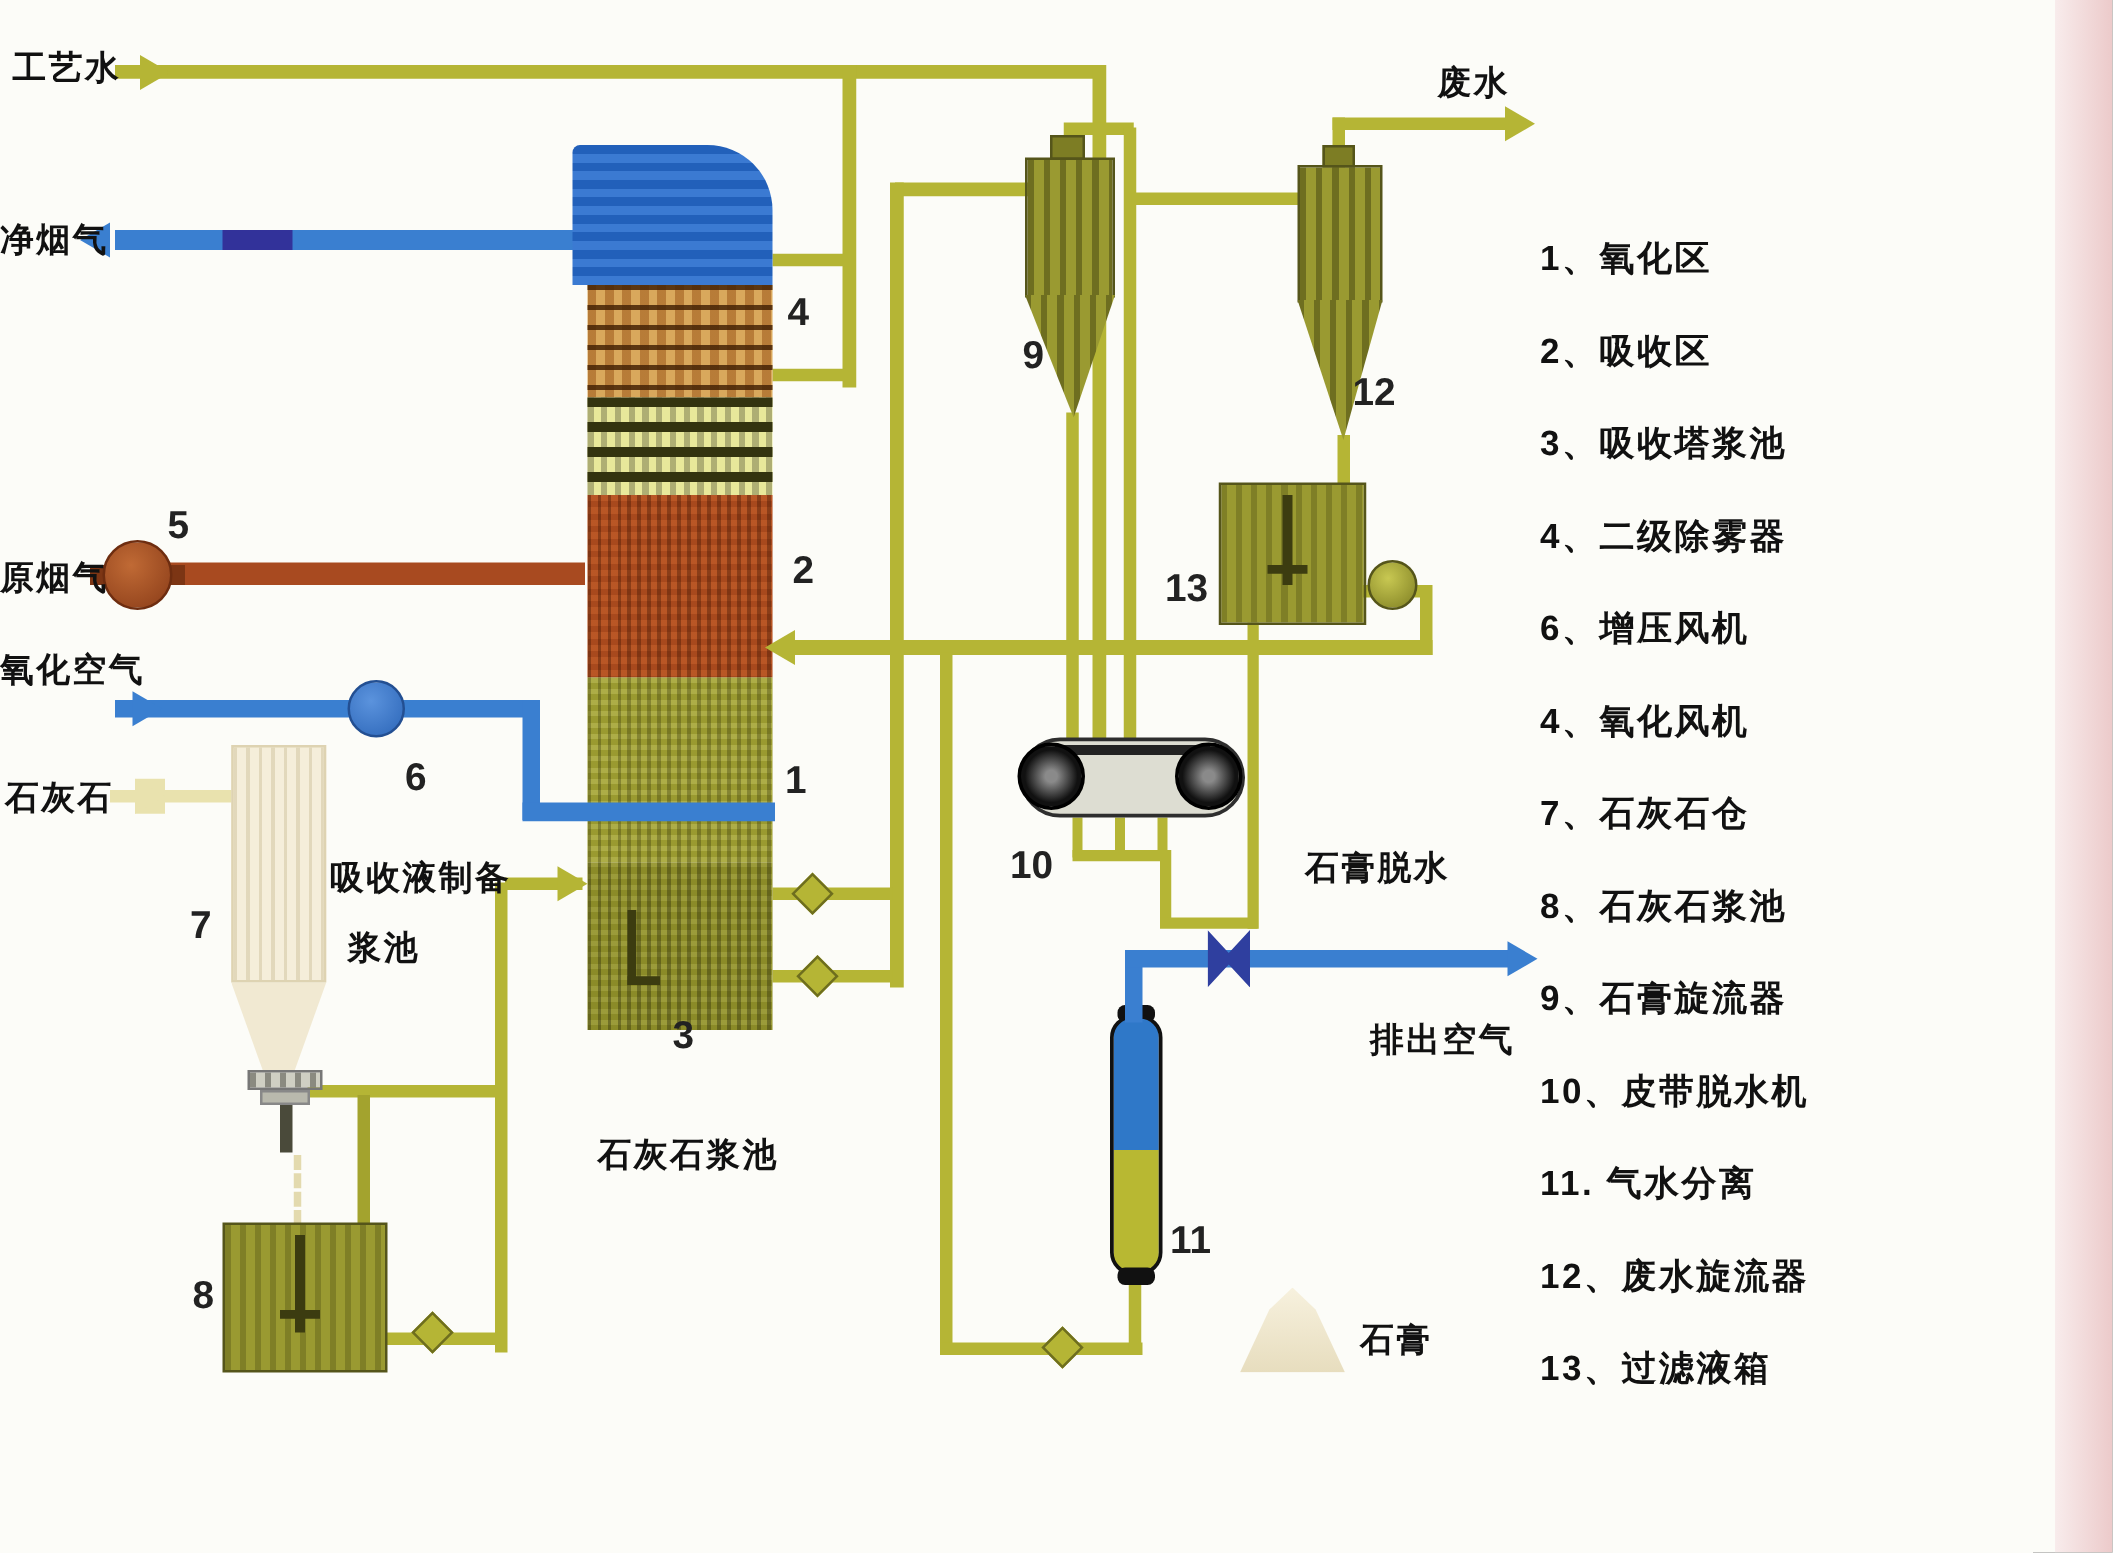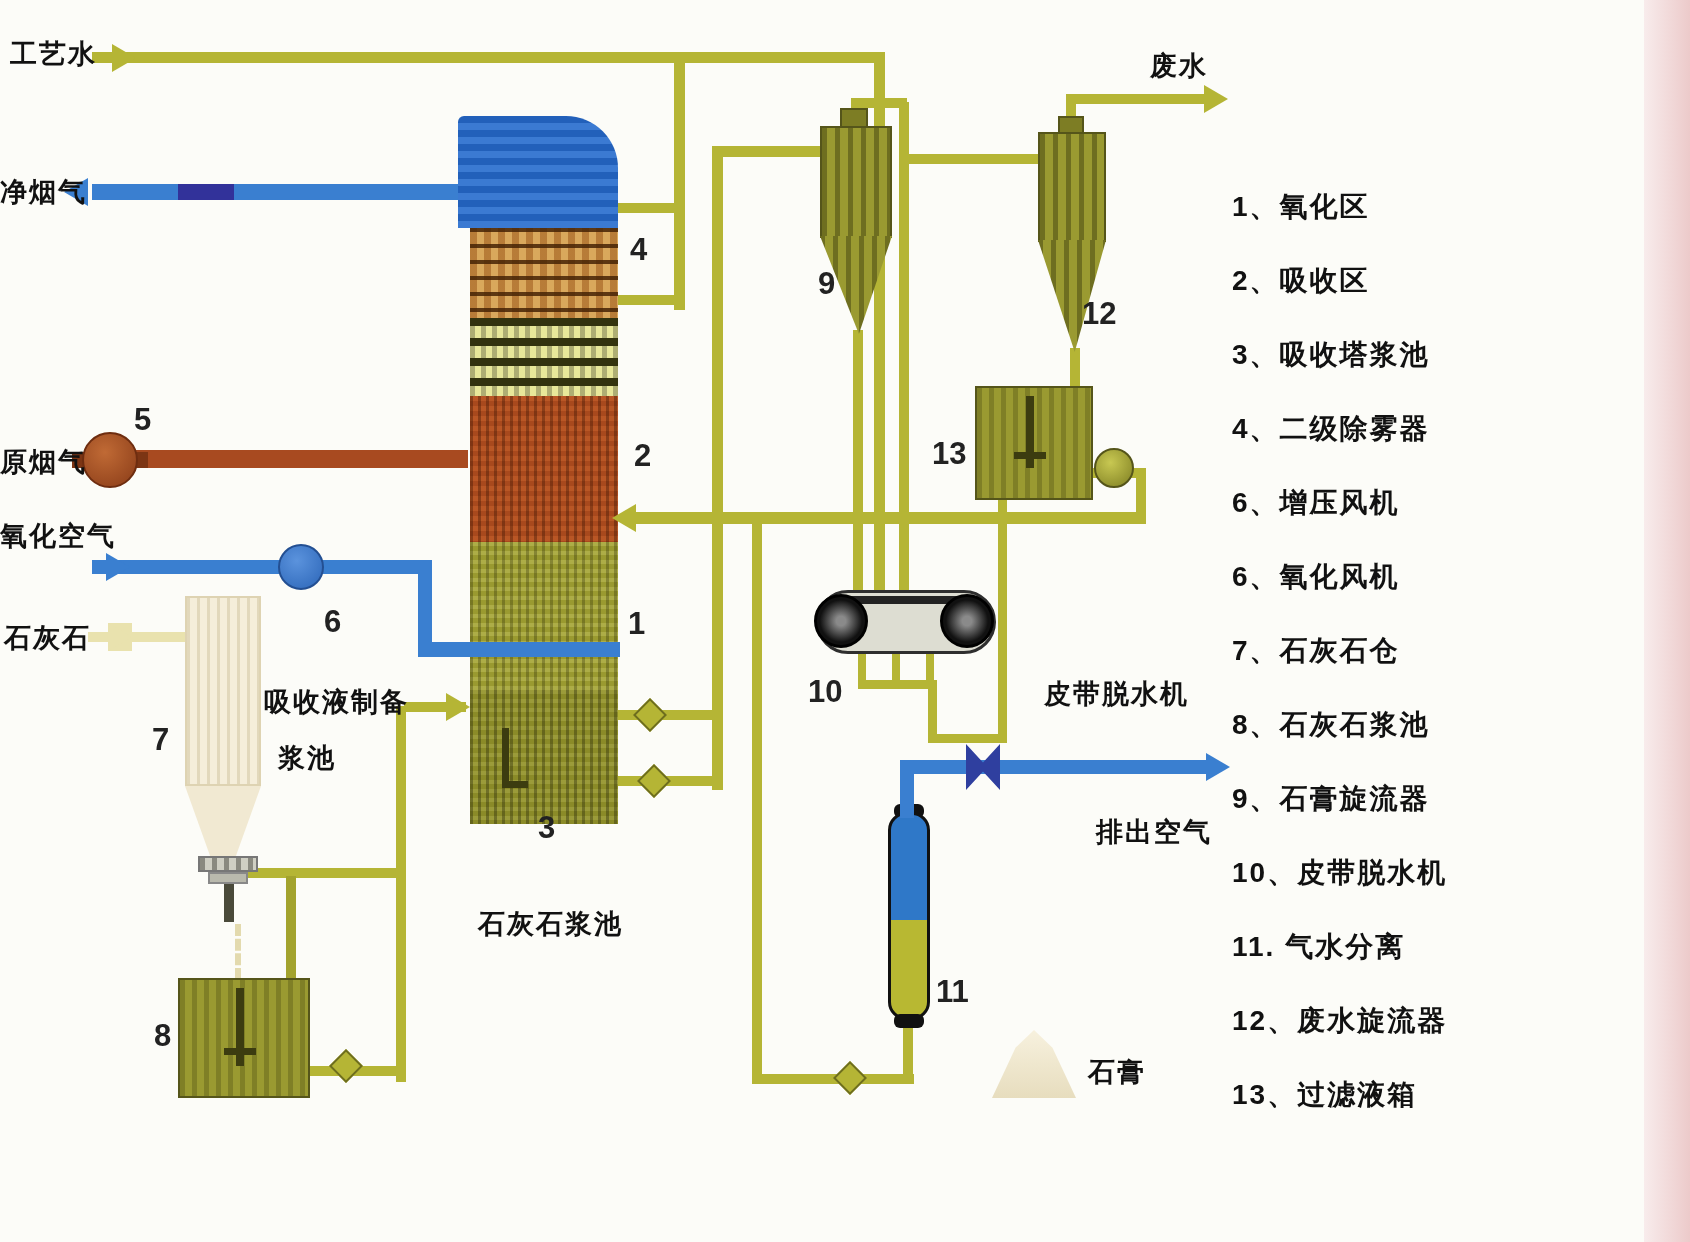--- a/index.html
+++ b/index.html
@@ -150,48 +150,48 @@
   <div class="arr r blue" style="left:1206px;top:753px"></div>
   <div class="arr l" style="left:612px;top:504px"></div>
   <div class="arr r" style="left:446px;top:693px"></div>
 
   <div class="lbl" style="left:10px;top:36px">工艺水</div>
   <div class="lbl" style="left:0px;top:174px">净烟气</div>
   <div class="lbl" style="left:0px;top:444px">原烟气</div>
   <div class="lbl" style="left:0px;top:518px">氧化空气</div>
   <div class="lbl" style="left:4px;top:620px">石灰石</div>
   <div class="lbl" style="left:1150px;top:48px">废水</div>
-  <div class="lbl" style="left:1044px;top:676px">皮带脱水机</div>
+  <div class="lbl" style="left:1044px;top:676px">石膏脱水</div>
   <div class="lbl" style="left:1096px;top:814px">排出空气</div>
   <div class="lbl" style="left:1088px;top:1054px">石膏</div>
   <div class="lbl" style="left:478px;top:906px">石灰石浆池</div>
   <div class="lbl" style="left:264px;top:684px">吸收液制备</div>
   <div class="lbl" style="left:278px;top:740px">浆池</div>
 
   <div class="num" style="left:628px;top:606px">1</div>
   <div class="num" style="left:634px;top:438px">2</div>
   <div class="num" style="left:538px;top:810px">3</div>
   <div class="num" style="left:630px;top:232px">4</div>
   <div class="num" style="left:134px;top:402px">5</div>
   <div class="num" style="left:324px;top:604px">6</div>
   <div class="num" style="left:152px;top:722px">7</div>
   <div class="num" style="left:154px;top:1018px">8</div>
   <div class="num" style="left:818px;top:266px">9</div>
   <div class="num" style="left:808px;top:674px">10</div>
   <div class="num" style="left:936px;top:974px">11</div>
   <div class="num" style="left:1082px;top:296px">12</div>
-  <div class="num" style="left:932px;top:436px">13</div>
+  <div class="num" style="left:932px;top:453px">13</div>
 
   <div class="legend">
     <div class="legend-item" style="top:188px">1、氧化区</div>
     <div class="legend-item" style="top:262px">2、吸收区</div>
     <div class="legend-item" style="top:336px">3、吸收塔浆池</div>
     <div class="legend-item" style="top:410px">4、二级除雾器</div>
     <div class="legend-item" style="top:484px">6、增压风机</div>
-    <div class="legend-item" style="top:558px">6、氧化风机</div>
+    <div class="legend-item" style="top:558px">4、氧化风机</div>
     <div class="legend-item" style="top:632px">7、石灰石仓</div>
     <div class="legend-item" style="top:706px">8、石灰石浆池</div>
     <div class="legend-item" style="top:780px">9、石膏旋流器</div>
     <div class="legend-item" style="top:854px">10、皮带脱水机</div>
     <div class="legend-item" style="top:928px">11. 气水分离</div>
     <div class="legend-item" style="top:1002px">12、废水旋流器</div>
     <div class="legend-item" style="top:1076px">13、过滤液箱</div>
   </div>
 
 </div>

